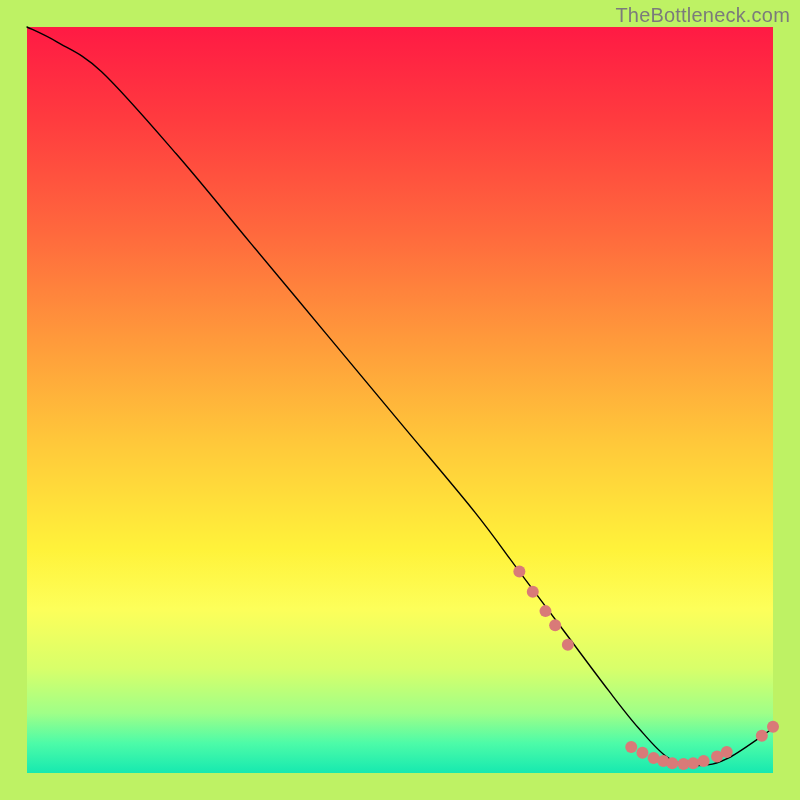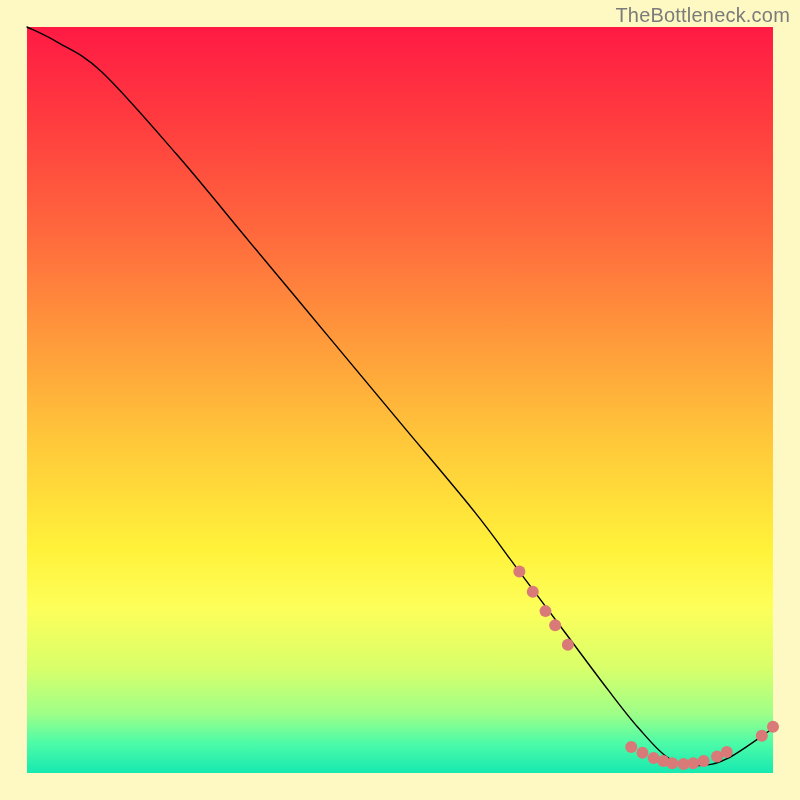--- a/index.html
+++ b/index.html
@@ -8,21 +8,21 @@
     width: 800px;
     height: 800px;
     background: #000;
     font-family: Arial, Helvetica, sans-serif;
     overflow: hidden;
   }
   .stage {
     position: relative;
     width: 800px;
     height: 800px;
-    background: #fef9c3;
+    background: #bef264;
   }
   .watermark {
     position: absolute;
     top: 4px;
     right: 10px;
     color: #7b7b7b;
     font-size: 20px;
     font-weight: 500;
     letter-spacing: 0.2px;
     z-index: 20;

